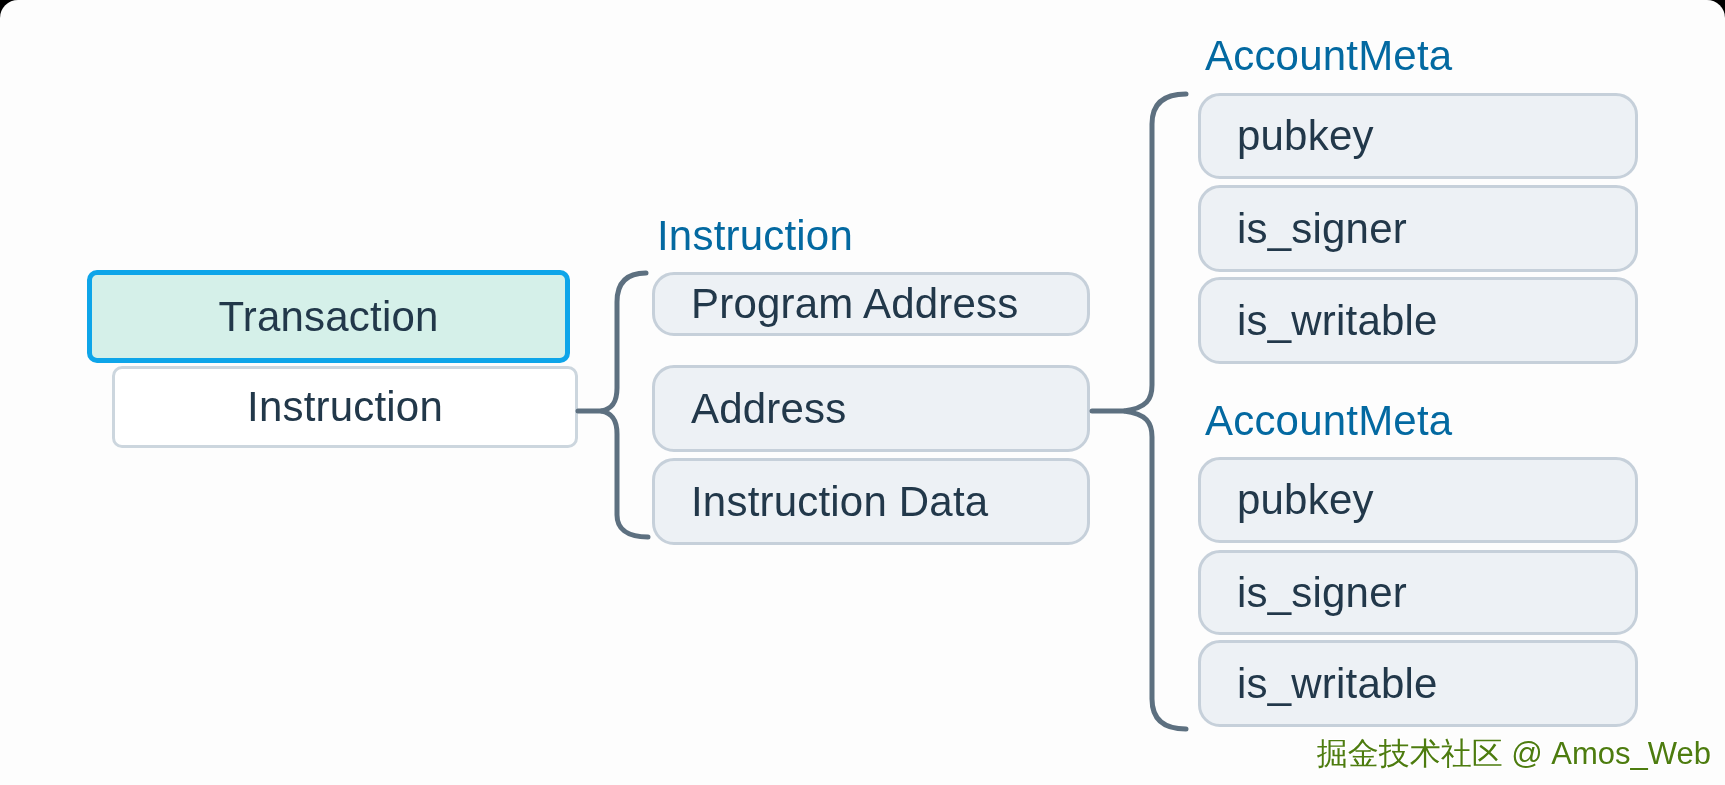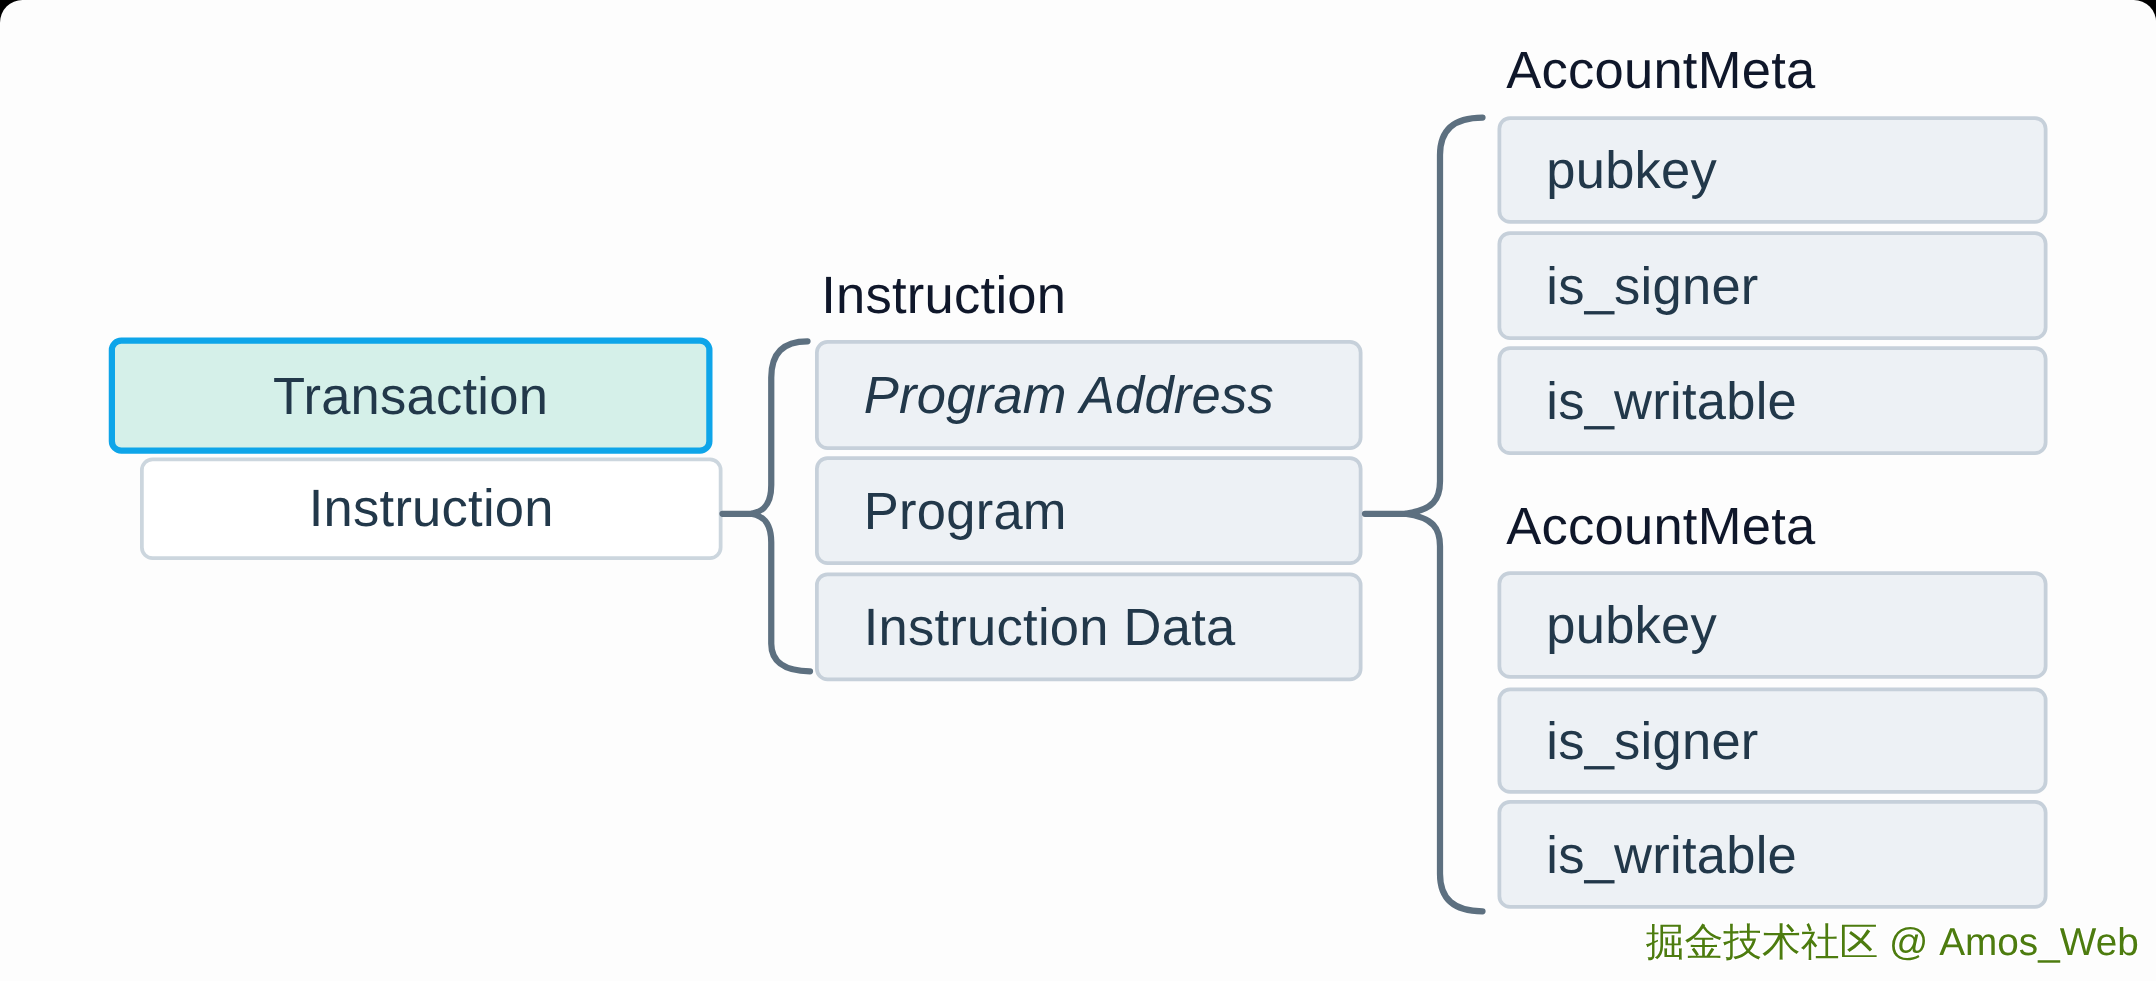--- a/index.html
+++ b/index.html
@@ -5,22 +5,22 @@
   html,body{margin:0;padding:0;background:#000;}
   body{width:1725px;height:785px;overflow:hidden;font-family:"Liberation Sans","DejaVu Sans",sans-serif;}
   .canvas{
     position:absolute;left:0;top:0;width:1725px;height:785px;
     background:#fdfdfd;border-radius:18px 18px 0 0;
     box-shadow:0 0 0 3px #000 inset_none;
   }
   .box{position:absolute;box-sizing:border-box;display:flex;align-items:center;color:#22384a;font-size:42px;letter-spacing:.2px;}
   .box.center{justify-content:center;}
   .box.leftpad{padding-left:36px;}
-  .field{background:#edf1f5;border:3px solid #c6d0da;border-radius:10px;}
-  .title{position:absolute;color:#0f172a;font-size:42px;letter-spacing:.2px;white-space:nowrap;}
+  .field{background:#edf1f5;border:3px solid #c6d0da;border-radius:22px;}
+  .title{position:absolute;color:#0369a1;font-size:42px;letter-spacing:.2px;white-space:nowrap;}
   .transaction{
     background:#d5f0e9;border:5px solid #0ea5e9;border-radius:10px;
   }
   .child-white{background:#ffffff;border:3px solid #ccd6de;border-radius:10px;}
   svg.braces{position:absolute;left:0;top:0;pointer-events:none;}
   .watermark{
     position:absolute;right:14px;bottom:10px;
     font-size:31px;color:#4d7c0f;white-space:nowrap;
     text-shadow:-1px -1px 0 #fff,1px -1px 0 #fff,-1px 1px 0 #fff,1px 1px 0 #fff;
   }
@@ -31,25 +31,25 @@
 <div class="canvas">
 
   <div class="box center transaction" style="left:87px;top:270px;width:483px;height:93px;">
     <span>Transaction</span>
   </div>
   <div class="box center child-white" style="left:112px;top:366px;width:466px;height:82px;">
     <span>Instruction</span>
   </div>
 
   <div class="title" style="left:657px;top:212px;">Instruction</div>
-  <div class="box leftpad field" style="left:652px;top:272px;width:438px;height:88px;font-style:italic;">
+  <div class="box leftpad field" style="left:652px;top:272px;width:438px;height:64px;">
     <span>Program Address</span>
   </div>
   <div class="box leftpad field" style="left:652px;top:365px;width:438px;height:87px;">
-    <span>Program</span>
+    <span>Address</span>
   </div>
   <div class="box leftpad field" style="left:652px;top:458px;width:438px;height:87px;">
     <span>Instruction Data</span>
   </div>
 
   <div class="title" style="left:1205px;top:32px;">AccountMeta</div>
   <div class="box leftpad field" style="left:1198px;top:93px;width:440px;height:86px;">
     <span>pubkey</span>
   </div>
   <div class="box leftpad field" style="left:1198px;top:185px;width:440px;height:87px;">

